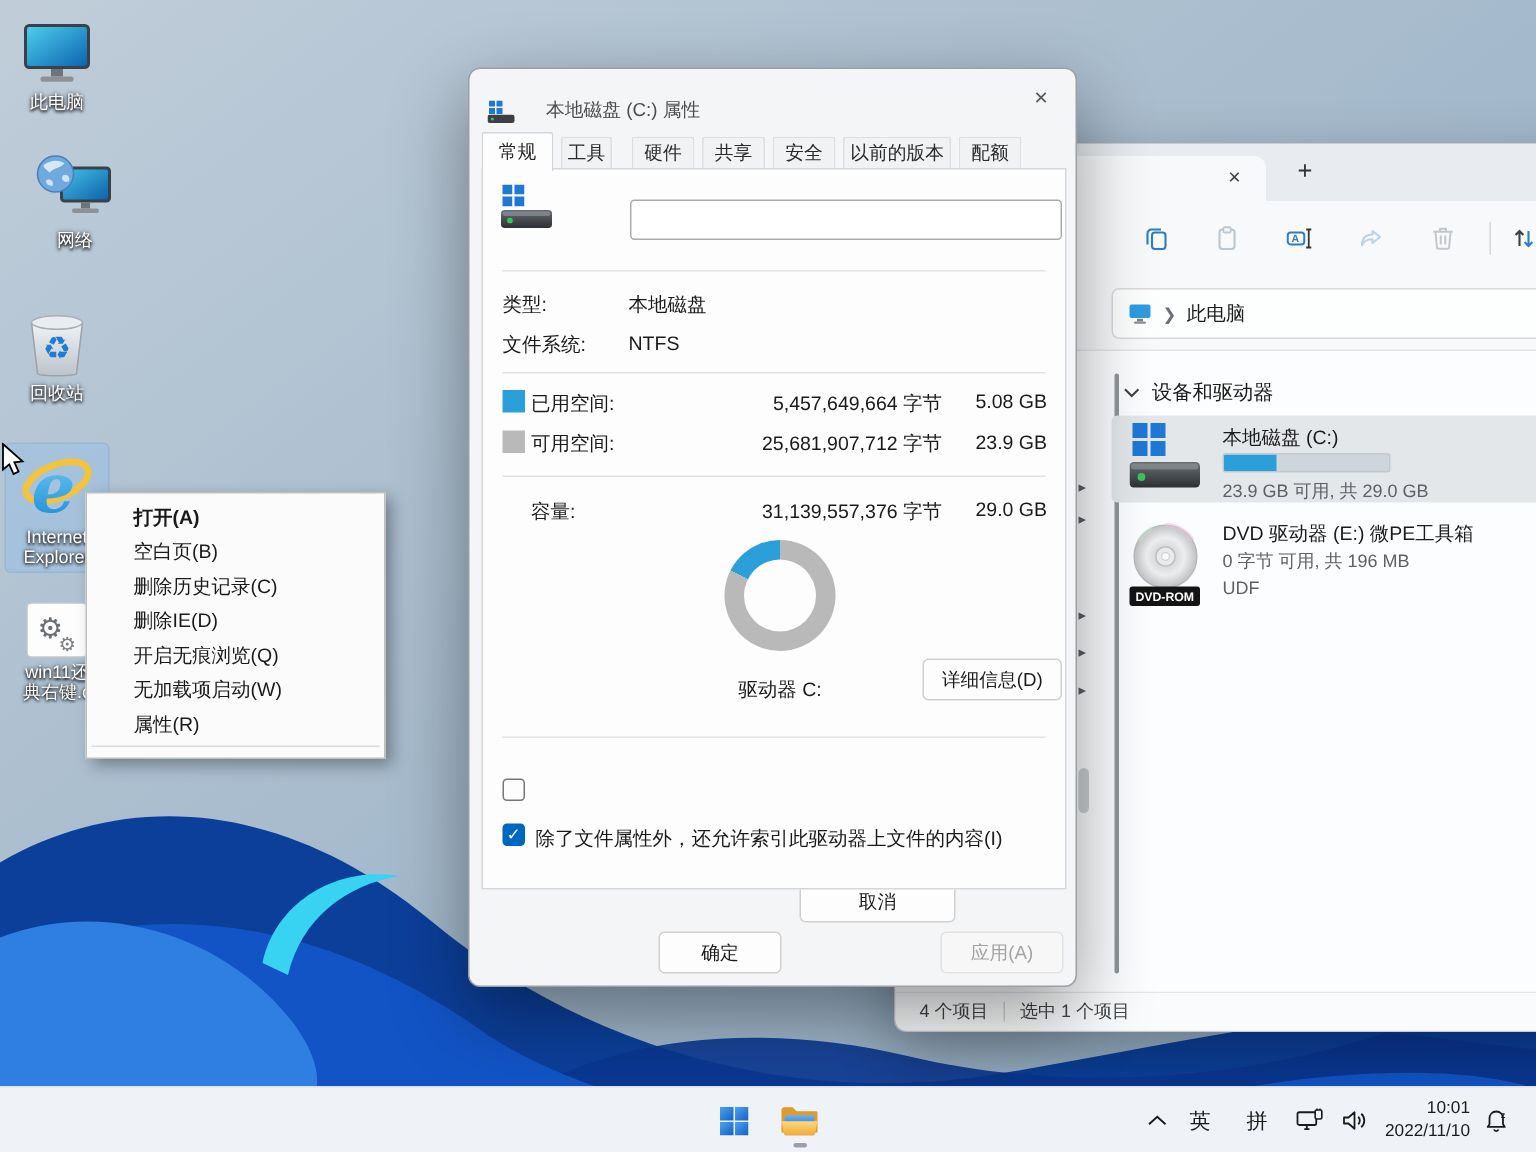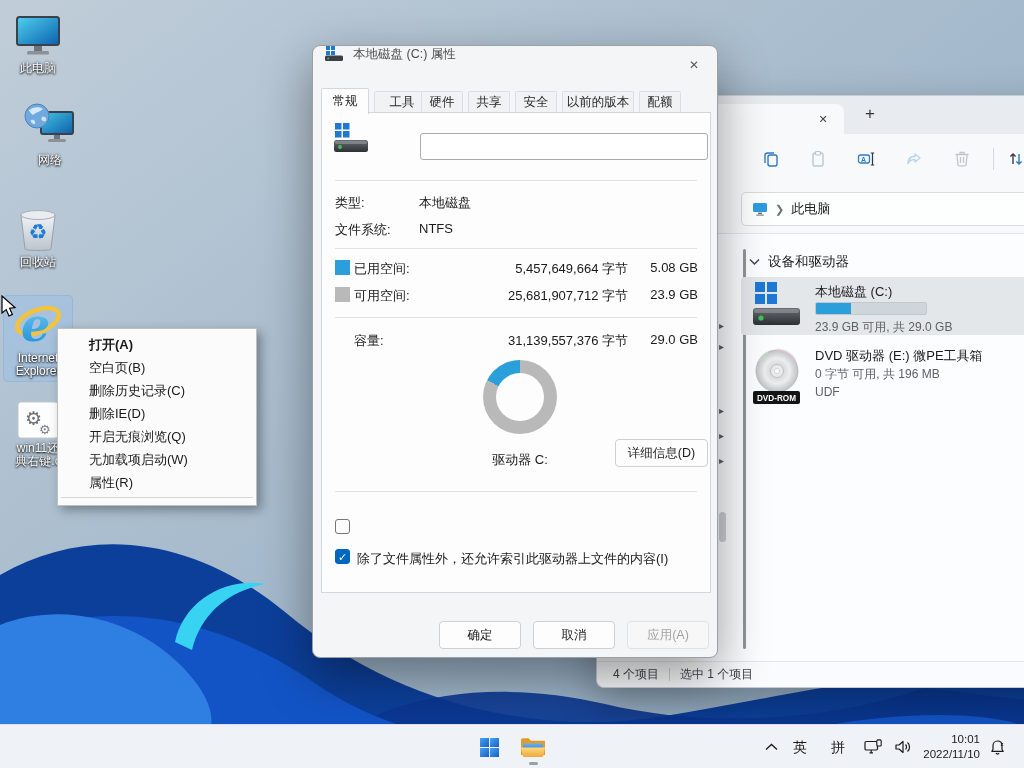--- a/index.html
+++ b/index.html
@@ -41,21 +41,21 @@
   .vdiv{width:1px;height:13px;background:#cfd3d7}
   .drive-item{position:absolute;left:144px;width:322px;border-radius:4px}
   .drive-item.selected{background:#e4e7ea}
   .di-name{font-size:13px;color:#1b1b1b}
   .bar{position:absolute;height:13px;width:112px;background:#cfd6db;border:1px solid #c2c9ce;border-radius:2px;overflow:hidden}
   .barfill{height:100%;background:#2b9fd9}
 
   
   #dlg{left:312px;top:45px;width:406px;height:613px;z-index:30;background:#f4f5f7;border:1px solid #9aa0a6;
        border-radius:8px;box-shadow:0 18px 50px rgba(0,0,0,.40)}
-  .dlg-title{position:absolute;left:0;top:0;right:0;height:36px;display:flex;align-items:flex-start;padding-left:12px;gap:9px;
+  .dlg-title{position:absolute;left:0;top:0;right:0;height:36px;display:flex;align-items:flex-end;padding-left:12px;gap:20px;
              font-size:12.5px;color:#4d4d4d}
   .dlg-close{position:absolute;right:14px;top:10px;width:18px;height:18px;text-align:center;line-height:18px;font-size:12px;color:#5a5a5a}
   .tab{position:absolute;top:45px;height:22px;background:#f0f2f3;border:1px solid #dcdfe2;border-bottom:none;
        font-size:12.5px;text-align:center;line-height:21px;color:#2a2a2a;border-radius:2px 2px 0 0}
   .tab.active{top:42px;height:26px;background:#fdfdfe;border-color:#d4d7da;z-index:5;line-height:24px}
   .panel{position:absolute;left:8px;top:66px;width:390px;height:481px;background:#fdfdfe;border:1px solid #d4d7da;z-index:4}
   .hr{position:absolute;left:13px;right:13px;height:1px;background:#e2e2e2}
   .row{position:absolute;left:0;right:0;height:16px;font-size:13px}
   .row .lab{position:absolute;left:32px}
   .row .lab0{position:absolute;left:13px}
@@ -321,21 +321,21 @@
         <rect x="1" y="5" width="4" height="4" fill="#1e78d4"></rect>
           <rect x="6" y="5" width="4" height="4" fill="#1e78d4"></rect>
         <rect x="0" y="9.5" width="18" height="5.5" rx="1.5" fill="#3c4045"></rect>
         <circle cx="3.2" cy="12.4" r="1" fill="#3ac45a"></circle>
       </svg>
       <span>本地磁盘 (C:) 属性</span>
     </div>
     <div class="dlg-close">✕</div>
 
     <div class="tab active" style="left:8px;width:48px"><span>常规</span></div>
-    <div class="tab" style="left:61px;width:56px"><span>工具</span></div>
+    <div class="tab" style="left:61px;width:34px"><span>工具</span></div>
     <div class="tab" style="left:108px;width:42px"><span>硬件</span></div>
     <div class="tab" style="left:155px;width:42px"><span>共享</span></div>
     <div class="tab" style="left:202px;width:42px"><span>安全</span></div>
     <div class="tab" style="left:249px;width:72px"><span>以前的版本</span></div>
     <div class="tab" style="left:326px;width:42px"><span>配额</span></div>
 
     <div class="panel">
       <svg class="abs" style="left:12px;top:10px" width="36" height="30" viewBox="0 0 36 30">
         <defs>
             <linearGradient id="drv2" x1="0" y1="0" x2="0" y2="1">
@@ -393,21 +393,21 @@
 
       <div class="hr" style="top:378px"></div>
 
       <div class="cb" style="top:406px"></div>
 
       <div class="cb checked" style="top:436px">✓</div>
       <div class="cbl" style="top:437px">除了文件属性外，还允许索引此驱动器上文件的内容(I)</div>
     </div>
 
     <div class="btn" style="left:126px;top:575px;width:82px">确定</div>
-    <div class="btn" style="left:220px;top:575px;width:82px">取消</div>
+    <div class="btn" style="left:220px;top:541px;width:104px">取消</div>
     <div class="btn disabled" style="left:314px;top:575px;width:82px">应用(A)</div>
   </div>
 
   <div id="ctxmenu" class="abs">
     <div class="mi bold">打开(A)</div>
     <div class="mi">空白页(B)</div>
     <div class="mi">删除历史记录(C)</div>
     <div class="mi">删除IE(D)</div>
     <div class="mi">开启无痕浏览(Q)</div>
     <div class="mi">无加载项启动(W)</div>

